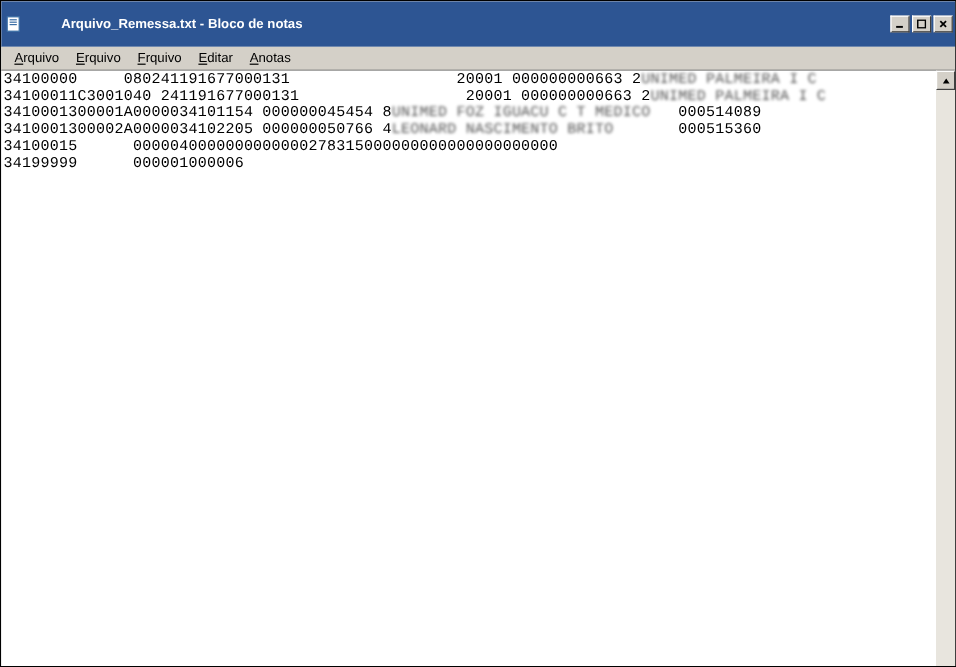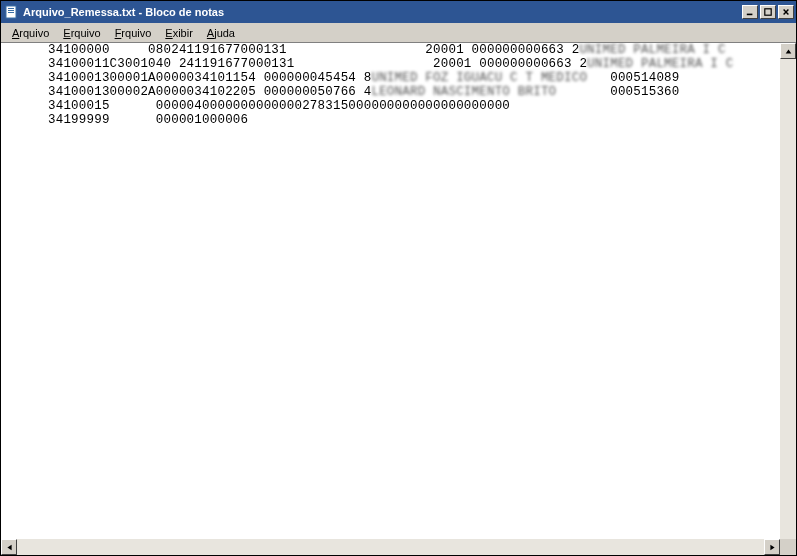--- a/index.html
+++ b/index.html
@@ -7,27 +7,28 @@
       font-family: Tahoma, sans-serif;
       background: #ffffff;
       width: 797px;
       height: 556px;
       overflow: hidden;
       border: 1px solid #000;
     }
     .titlebar {
       background: linear-gradient(to bottom, #3b5998, #2a4a7a);
       background: #2d5593;
-      height: 22px;
+      height: 38px;
       display: flex;
       align-items: center;
       padding: 0 2px;
       color: #fff;
       font-size: 11px;
       font-weight: bold;
+      gap: 28px;
     }
     .titlebar-icon {
       width: 16px;
       height: 16px;
       margin-right: 4px;
       display: inline-flex;
       align-items: center;
       justify-content: center;
     }
     .titlebar-text { flex: 1; }
@@ -63,21 +64,20 @@
     }
     .menu-item .u { text-decoration: underline; }
     .text-content {
       font-family: "Lucida Console", "Courier New", monospace;
       font-size: 12.5px;
       line-height: 14px;
       white-space: pre;
       padding: 0 2px;
       color: #000;
       letter-spacing: 0.2px;
-      margin-left: 45px;
     }
     .line { display: block; white-space: pre; }
     .blurred { filter: blur(1.5px); color: #555; }
     .scroll-v {
       position: absolute;
       right: 0;
       top: 0;
       bottom: 0;
       width: 16px;
       background: #d4d0c8;
@@ -159,22 +159,22 @@
           <path d="M2 2 L8 8 M8 2 L2 8" stroke="#000" stroke-width="1.8"></path>
         </svg>
     </div>
   </div>
 </div>
 
 <div class="menubar">
   <div class="menu-item"><span class="u">A</span><span>rquivo</span></div>
   <div class="menu-item"><span class="u">E</span><span>rquivo</span></div>
   <div class="menu-item"><span class="u">F</span><span>rquivo</span></div>
-  <div class="menu-item"><span class="u">E</span><span>xibir</span></div>
-  <div class="menu-item"><span class="u">A</span><span>juda</span></div>
+  <div class="menu-item"><span class="u">E</span><span>ditar</span></div>
+  <div class="menu-item"><span class="u">A</span><span>notas</span></div>
 </div>
 
 <div class="main-wrap">
   <div class="inner-text-viewport">
     <div class="text-content" id="text-content"><span class="line"><span>34100000     080241191677000131                  20001 000000000663 2</span><span class="blurred">UNIMED PALMEIRA I C </span></span><span class="line"><span>34100011C3001040 241191677000131                  20001 000000000663 2</span><span class="blurred">UNIMED PALMEIRA I C </span></span><span class="line"><span>3410001300001A0000034101154 000000045454 8</span><span class="blurred">UNIMED FOZ IGUACU C T MEDICO   </span><span>000514089</span></span><span class="line"><span>3410001300002A0000034102205 000000050766 4</span><span class="blurred">LEONARD NASCIMENTO BRITO       </span><span>000515360</span></span><span class="line"><span>34100015      0000040000000000000278315000000000000000000000</span></span><span class="line"><span>34199999      000001000006</span></span></div>
   </div>
 
   <div class="scroll-v">
     <div class="scroll-btn">
       <svg viewBox="0 0 10 10">

